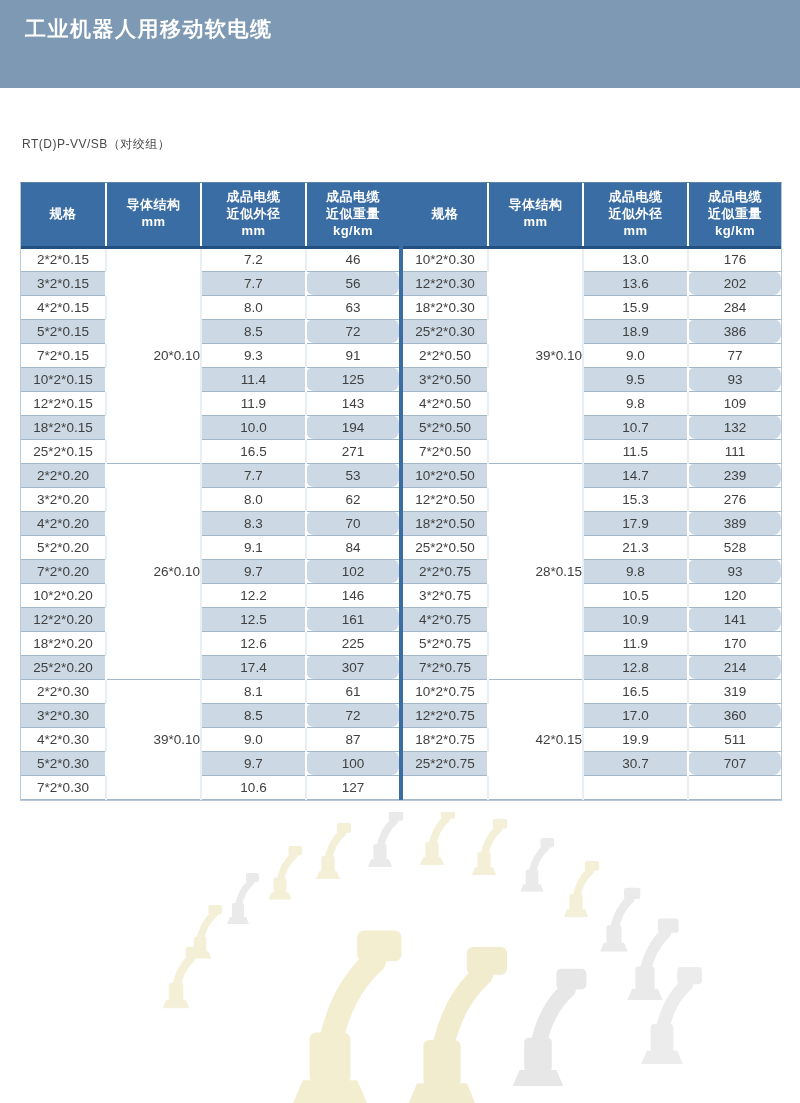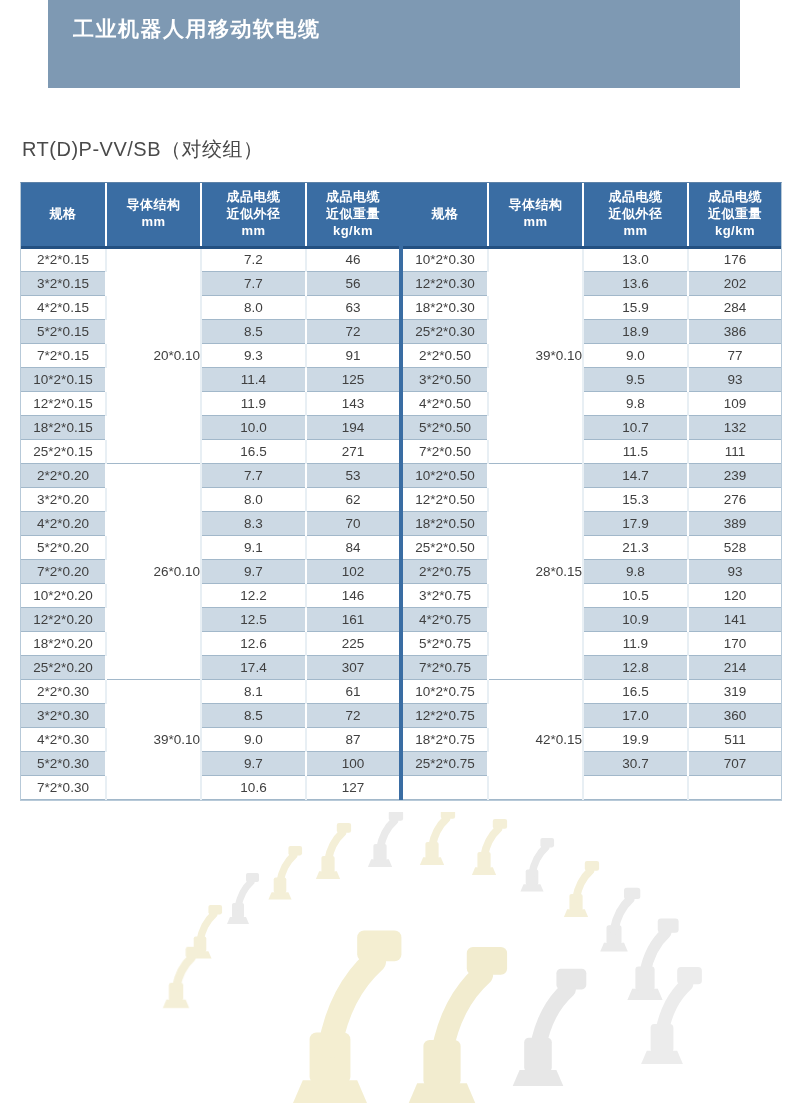--- a/index.html
+++ b/index.html
@@ -2,31 +2,30 @@
 <html><head>
 <meta charset="utf-8">
 <style>
   * { box-sizing: border-box; margin: 0; padding: 0; }
   html, body { width: 800px; }
   body {
     width: 800px; height: 1103px; position: relative; overflow: hidden;
     background: #ffffff; font-family: "Liberation Sans", sans-serif;
   }
   .banner {
-    position: absolute; left: 0; top: 0; width: 692px; height: 88px;
+    position: absolute; left: 0; top: 0; width: 800px; height: 88px;
     background: #7e99b3;
-    margin-left: 48px;
   }
   .banner-title {
     position: absolute; left: 25px; top: 15px;
     font-size: 21px; font-weight: bold; color: #ffffff; letter-spacing: 1.5px;
   }
   .subtitle {
     position: absolute; left: 22px; top: 136px;
-    font-size: 20px; color: #4a4a4a; letter-spacing: 0.5px;
+    font-size: 12px; color: #4a4a4a; letter-spacing: 0.5px;
   }
   .table-wrap {
     position: absolute; left: 20px; top: 182px; width: 762px;
     display: flex; align-items: stretch;
     border: 1px solid #b7c9d8; border-top: 1px solid #5d82a8;
   }
   table.half { border-collapse: collapse; table-layout: fixed; width: 378px; }
   th {
     background: #3a6da3; color: #ffffff; font-size: 13px; font-weight: bold;
     height: 64px; text-align: center; vertical-align: middle;
@@ -35,21 +34,21 @@
   }
   th.last { border-right: none; }
   td {
     height: 24px; font-size: 13.5px; color: #404040;
     text-align: center; vertical-align: middle; background: #ffffff;
     border-right: 2px solid #ffffff; border-bottom: 1px solid #a2b8ca;
   }
   tr.even td { background: #ccd9e4; }
   tr.odd td { border-right-color: #e8eff4; }
   td.conductor { background: #ffffff !important; border-right-color: #e8eff4; text-align: right; }
-  td.last { border-right: none; }
+  td.last { border-right: none; border-radius: 8px; }
   .center-divider { width: 6px; background: #3a6da3; }
   .robots {
     position: absolute; left: 80px; top: 812px; width: 640px; height: 291px;
   }
 </style>
 </head>
 <body>
 
 <div class="banner">
   <div class="banner-title">工业机器人用移动软电缆</div>

